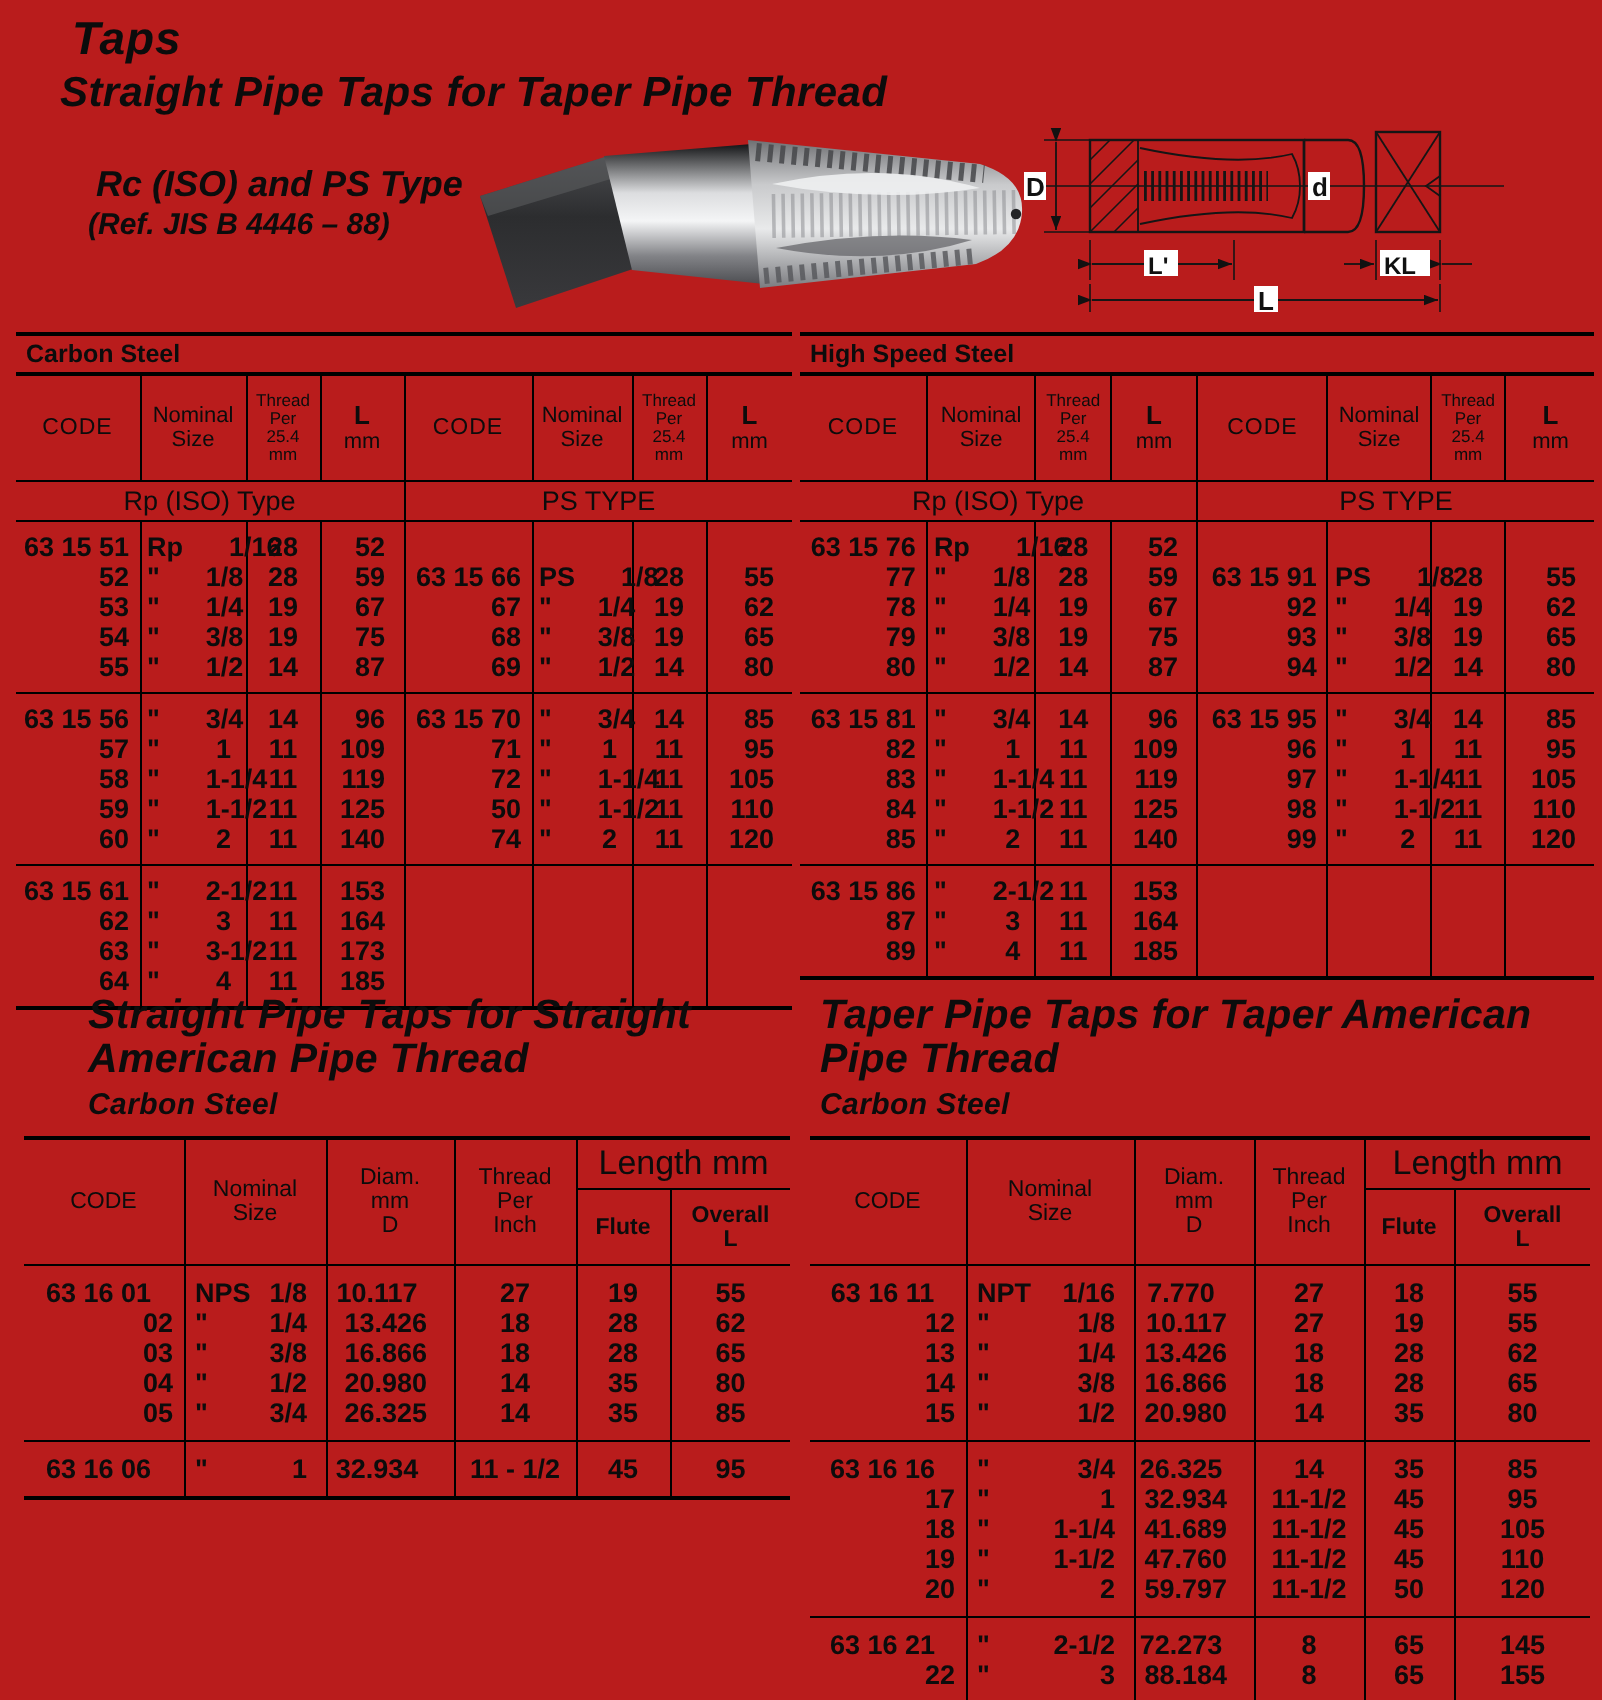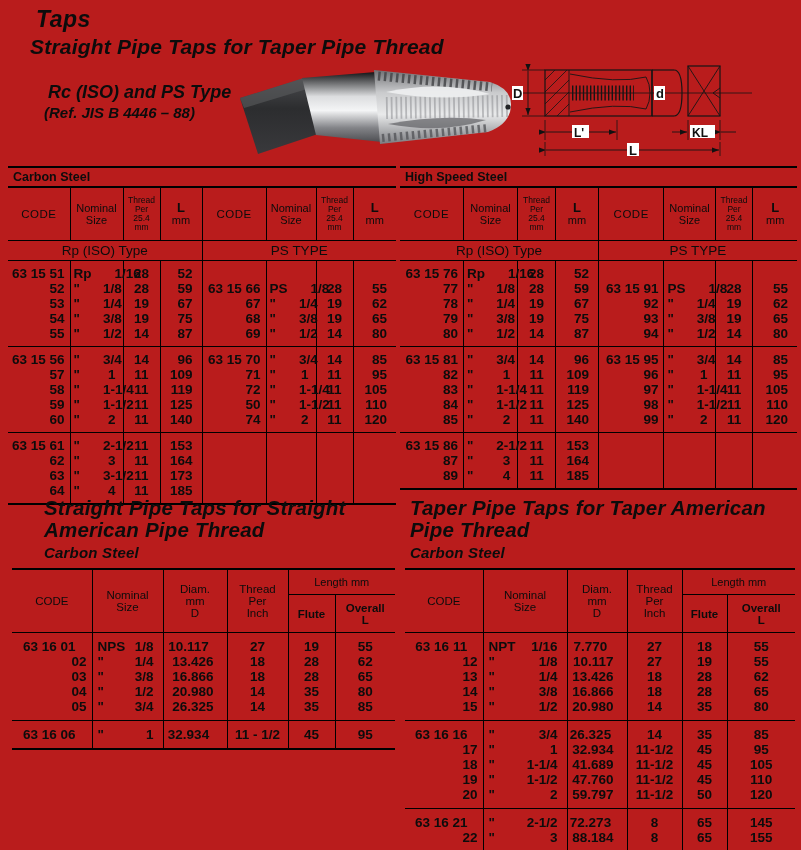--- a/index.html
+++ b/index.html
@@ -51,21 +51,21 @@
   .sec-title{position:absolute;font-size:20.5px;line-height:22px;font-weight:bold;font-style:italic;letter-spacing:.2px;}
   #st0{left:44px;top:497px;width:350px;}
   #st1{left:410px;top:497px;width:390px;}
   .sec-steel{font-size:15px;margin-top:1px;}
   .btable-wrap{position:absolute;top:568px;border-top:2.5px solid #000;}
   #bw0{left:12px;width:383px;}
   #bw1{left:405px;width:390px;}
   table.btab{border-bottom:2.5px solid #000;}
   .btab thead th{font-weight:normal;text-align:center;vertical-align:middle;}
   .btab thead tr.r1 th{border-bottom:1.5px solid #000;}
-  .btab .h-len{height:24px;font-size:11px;border-bottom:1px solid #000 !important;}
+  .btab .h-len{height:24px;font-size:17px;border-bottom:1px solid #000 !important;}
   .btab .h-sub{height:37px;font-size:11.5px;font-weight:bold;line-height:12px;border-bottom:1.5px solid #000;}
   .btab .h-main{font-size:11.5px;line-height:12px;height:62px;}
   .btab tbody td{font-size:13.5px;line-height:15px;font-weight:bold;height:15px;}
   .btab tbody tr.gfirst td{padding-top:6px;text-align:center;}
   .btab tbody tr.glast td{padding-bottom:6px;}
   .tc-diam{text-align:right;padding-right:13px;}
   .tc-ctr{text-align:center;}
   .bszw{display:flex;justify-content:space-between;padding:0 9px 0 5px;}
 </style>
 </head>

